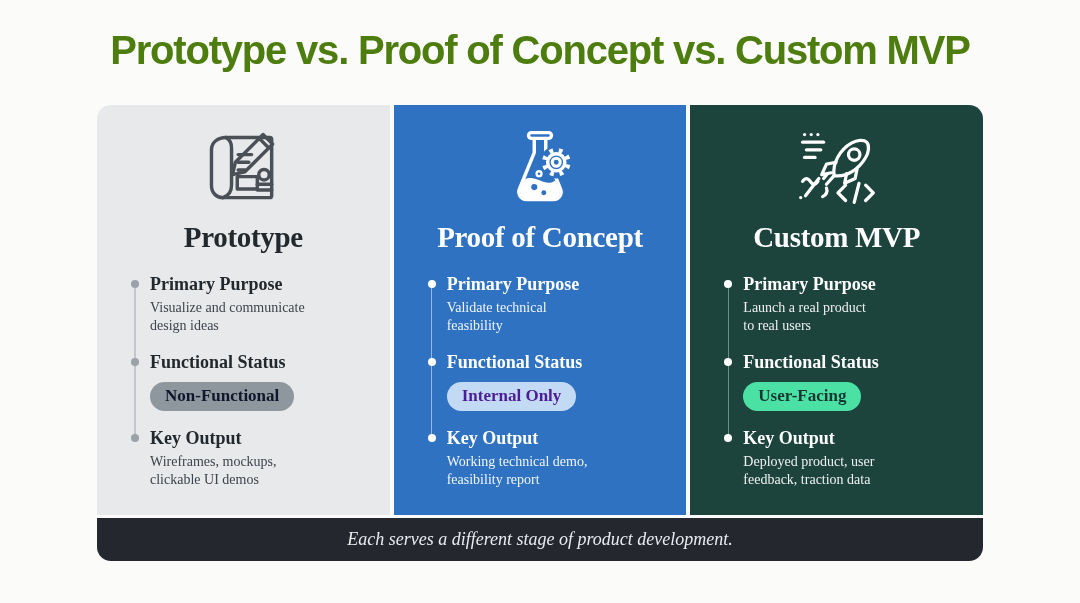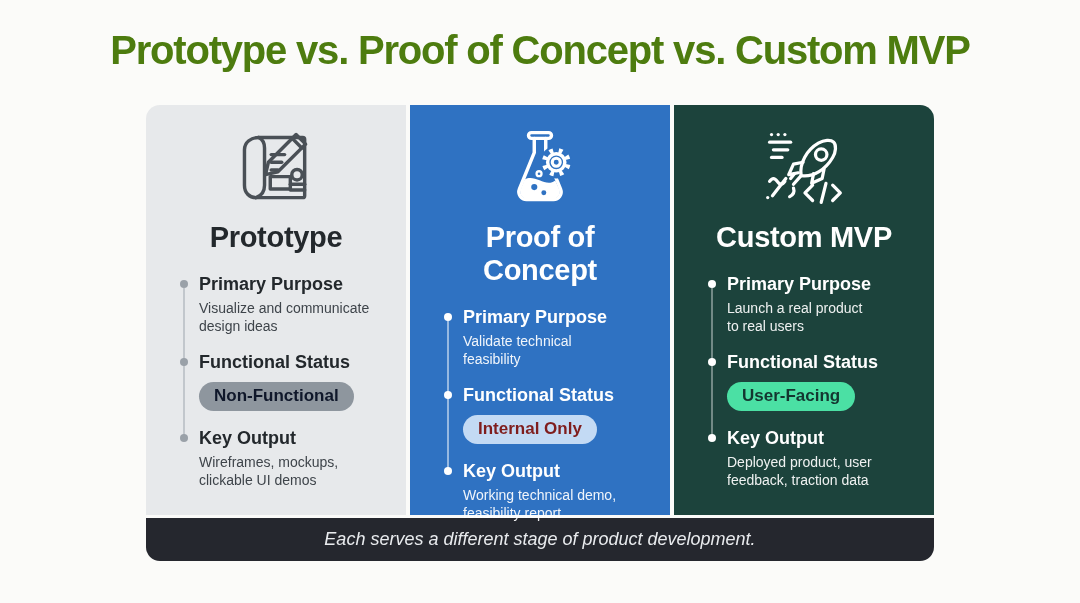--- a/index.html
+++ b/index.html
@@ -7,21 +7,21 @@
     width:1080px;height:603px;overflow:hidden;
     background:#fbfbf9;
     font-family:"Liberation Sans", sans-serif;
     -webkit-font-smoothing:antialiased;
   }
   .page-title{
     text-align:center;
     font-size:40px;font-weight:700;letter-spacing:-1.2px;
     color:#4d7c0f;margin:28px 0 0;
   }
-  .card{width:788px;margin:32px auto 0;}
+  .card{width:886px;margin:32px auto 0;font-family:Liberation Serif, serif;}
   .cols{display:flex;gap:4px;height:410px;}
   .col{
     flex:1;box-sizing:border-box;
     padding:18px 25px 0;
     position:relative;
   }
   .col-proto{background:#e7e9eb;border-radius:14px 0 0 0;color:#23282c;
     --dot:#9aa1a8;--line:#c2c7cc;}
   .col-poc{background:#2f72c2;color:#ffffff;
     --dot:#ffffff;--line:rgba(255,255,255,.5);}
@@ -44,21 +44,21 @@
   }
   .sec-label{font-size:18px;font-weight:700;line-height:1.2;}
   .sec-text{font-size:14px;line-height:1.3;margin-top:3px;white-space:pre-line;}
   .col-proto .sec-text{color:#3e444a;}
   .col-poc .sec-text,.col-mvp .sec-text{color:rgba(255,255,255,.93);}
   .badge{
     display:inline-block;margin-top:8px;padding:4px 15px 5px;
     border-radius:99px;font-size:17px;font-weight:700;line-height:1.2;
   }
   .col-proto .badge{background:#8e969e;color:#0f172a;}
-  .col-poc .badge{background:#c3daf4;color:#7f1d1d;}
+  .col-poc .badge{background:#c3daf4;color:#4c1d95;}
   .col-mvp .badge{background:#4be0a4;color:#143630;}
   .footer{
     margin-top:3px;height:43px;background:#25272e;
     border-radius:0 0 14px 14px;
     display:flex;align-items:center;justify-content:center;
   }
   .footer-text{color:#e9ebee;font-style:italic;font-size:18px;}
   svg{display:block;}
 </style>
 </head>

